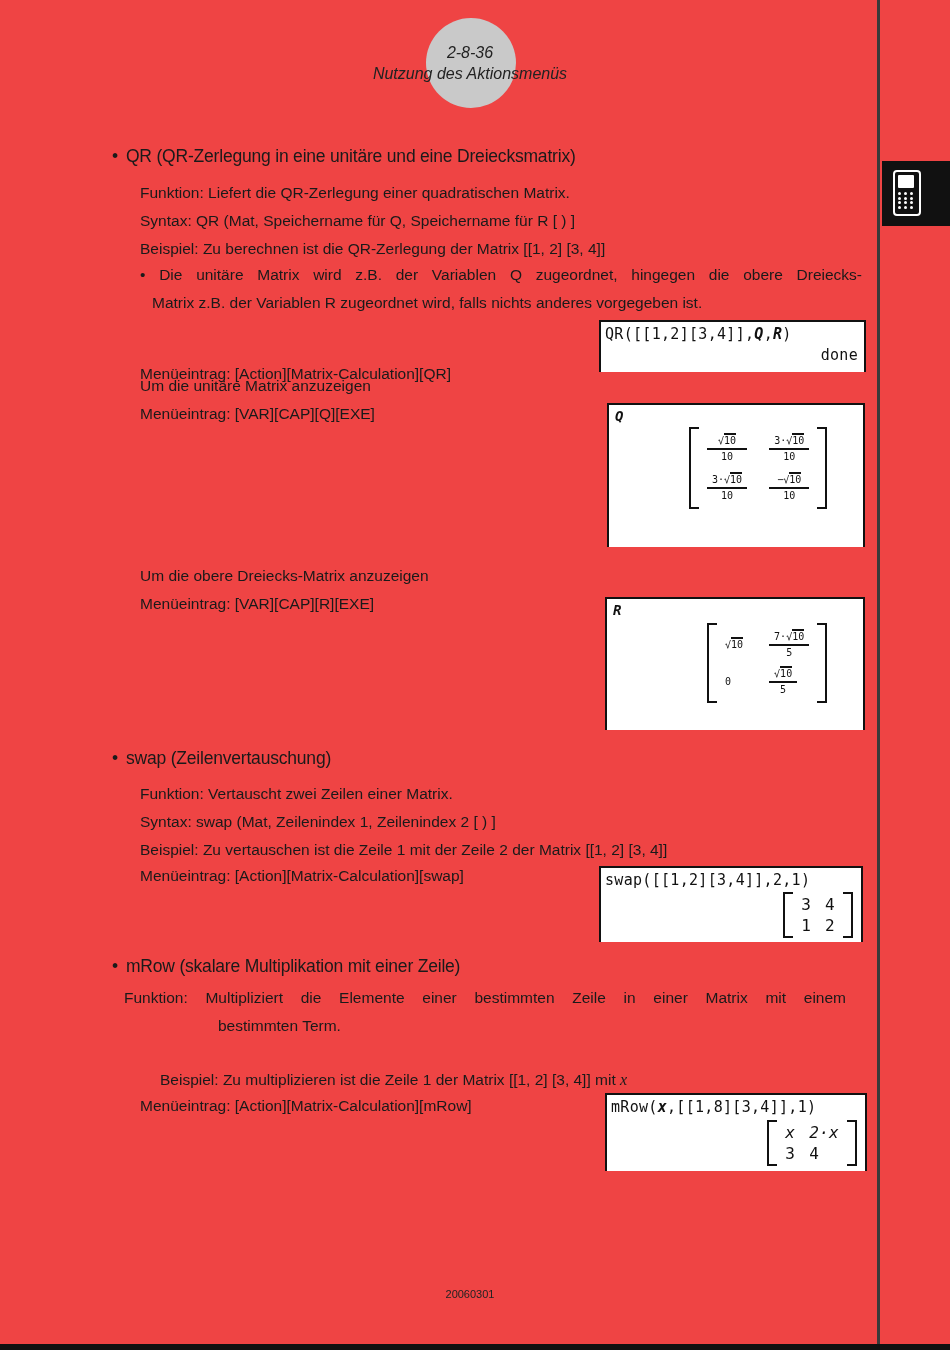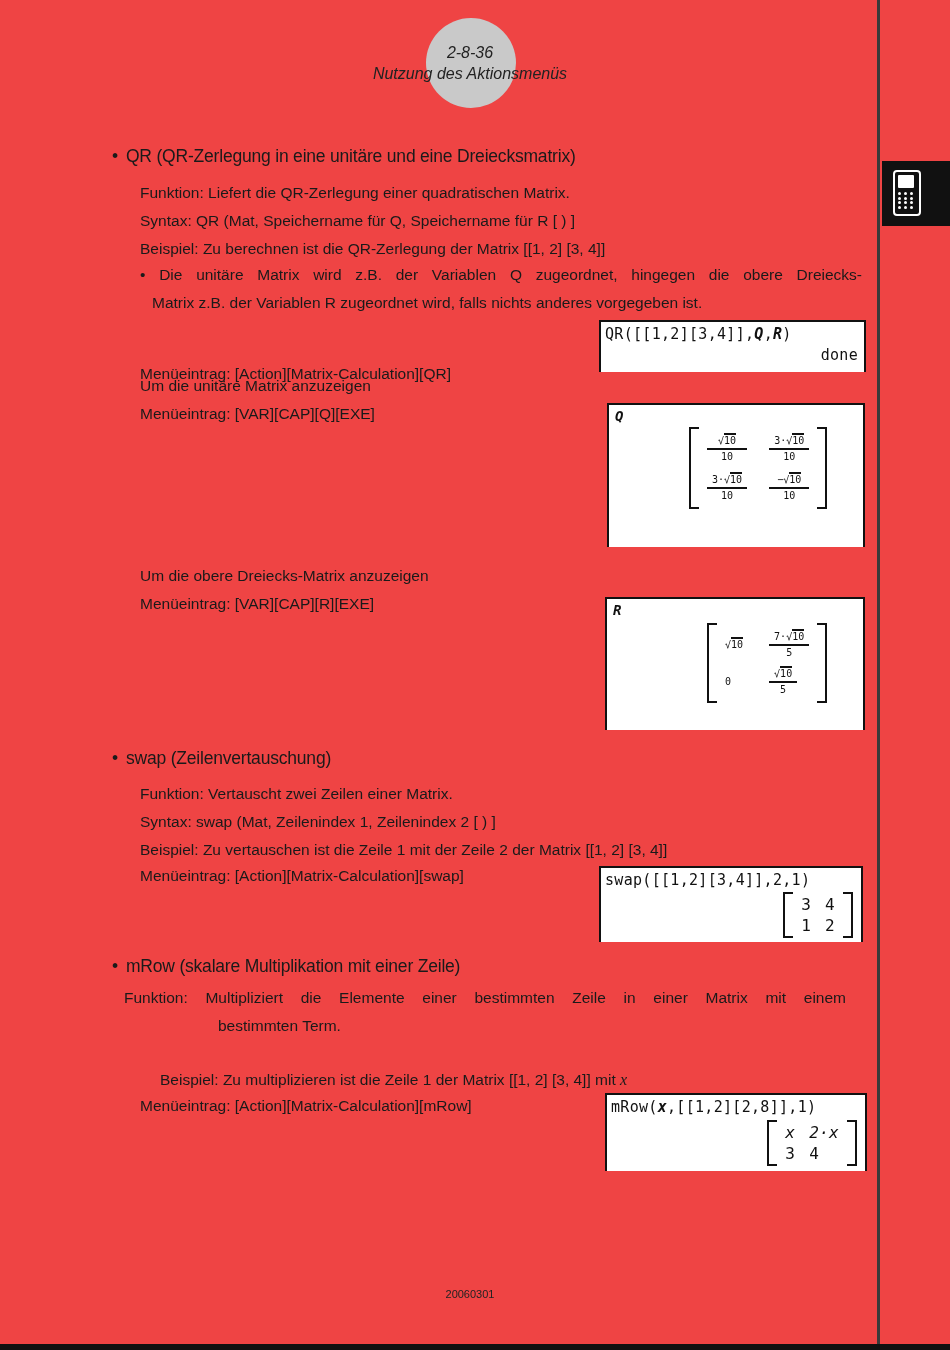--- a/index.html
+++ b/index.html
@@ -177,21 +177,21 @@
   </div>
   <div class="line just" style="left:124px;top:988px;width:722px;">Funktion: Multipliziert die Elemente einer bestimmten Zeile in einer Matrix mit einem</div>
   <div class="line" style="left:218px;top:1016px;">bestimmten Term.</div>
   <div class="line" style="left:140px;top:1070px;margin-left:20px;">
     <span>Beispiel: Zu multiplizieren ist die Zeile 1 der Matrix [[1, 2] [3, 4]] mit </span><span class="mathvar">x</span>
   </div>
   <div class="line" style="left:140px;top:1096px;">Menüeintrag: [Action][Matrix-Calculation][mRow]</div>
 
   <div class="screen" style="left:605px;top:1093px;width:258px;height:76px;">
     <div class="cmd">
-      <span>mRow(</span><span class="bold-it">x</span><span>,[[1,2][2,8]],1)</span>
+      <span>mRow(</span><span class="bold-it">x</span><span>,[[1,8][3,4]],1)</span>
     </div>
     <div class="mat" style="right:8px;top:25px;left:auto;">
       <div class="br l"></div>
       <div class="cells small">
         <span class="it">x</span>
         <span class="it">2·x</span>
         <span>3</span>
         <span>4</span>
       </div>
       <div class="br r"></div>

